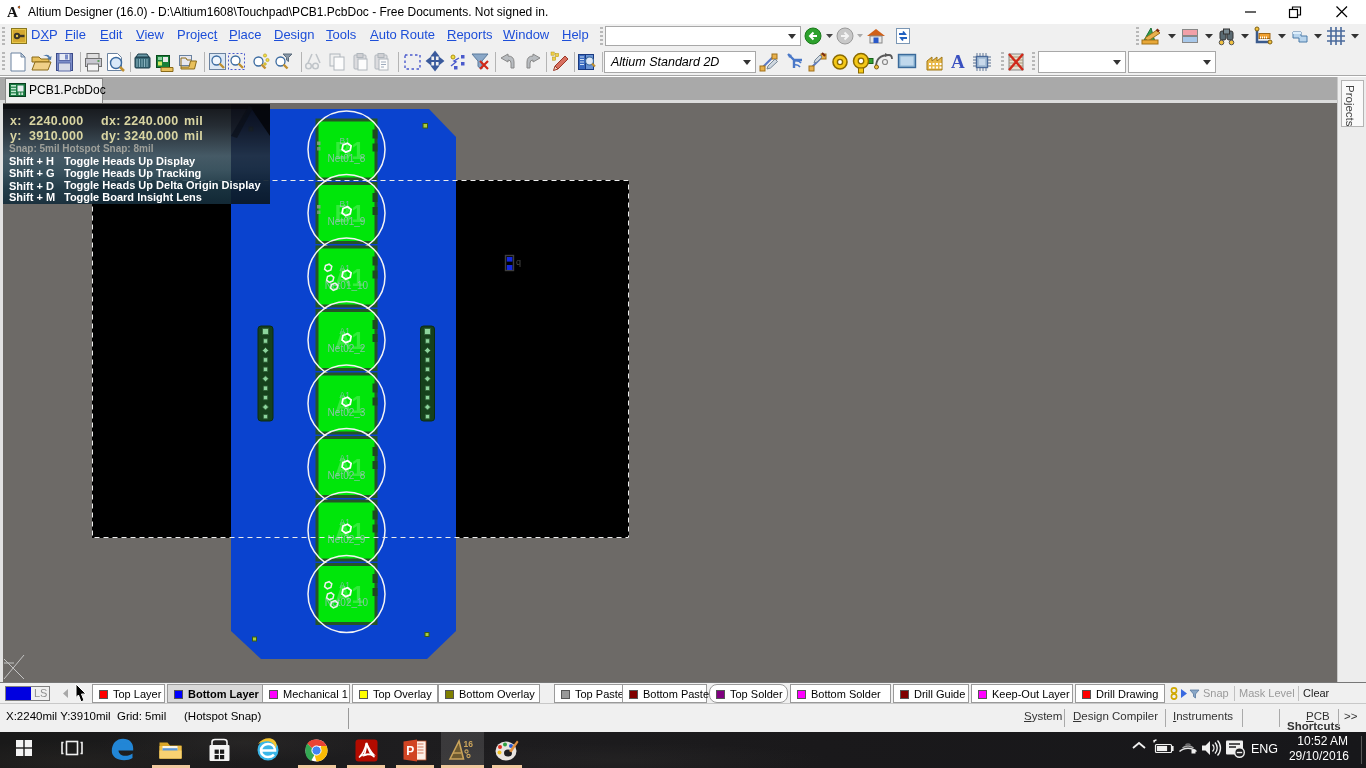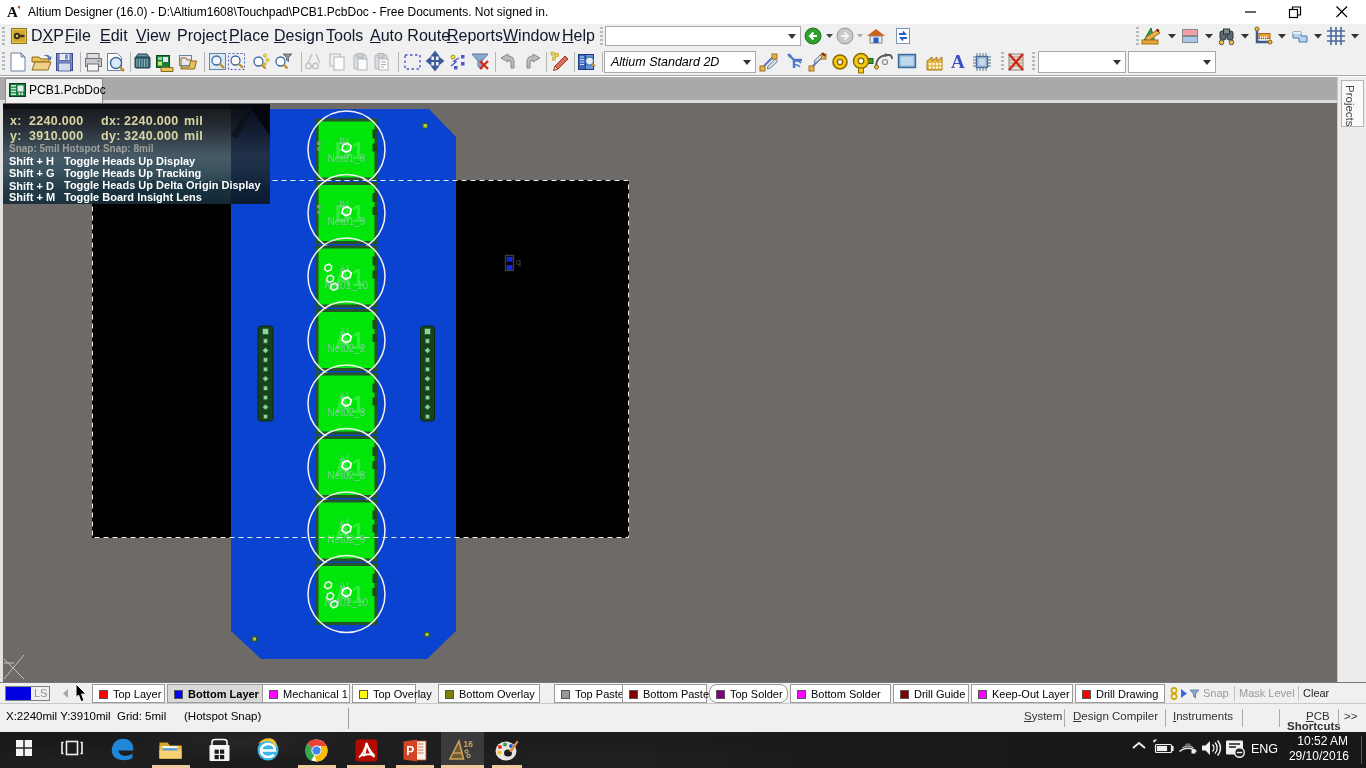--- a/index.html
+++ b/index.html
@@ -5,21 +5,21 @@
   * { margin:0; padding:0; box-sizing:border-box; }
   html,body { width:1366px; height:768px; overflow:hidden; background:#fff;
     font-family:"Liberation Sans", sans-serif; }
   .abs { position:absolute; }
   #stage { position:relative; width:1366px; height:768px; }
   
   #titlebar { left:0; top:0; width:1366px; height:24px; background:#ffffff; }
   #titletext { left:28px; top:5px; font-size:12px; color:#000; }
   
   #menubar { left:0; top:24px; width:1366px; height:24px; background:#f0f0f0; }
-  .mi { position:absolute; top:3px; font-size:16px; color:#0f172a; }
+  .mi { position:absolute; top:3px; font-size:13px; color:#1d4ed8; }
   .grip { position:absolute; width:3px; background:repeating-linear-gradient(180deg,#b8b8b8 0 2px,#f0f0f0 2px 4px); }
   
   #toolbar { left:0; top:48px; width:1366px; height:28px; background:#f0f0f0; border-bottom:1px solid #a8a8a8; }
   .combo { position:absolute; background:#fff; border:1px solid #a8a8a8; font-size:12.5px; color:#000; }
   .combo .arr { position:absolute; right:4px; top:50%; margin-top:-2px; width:0; height:0;
      border-left:4px solid transparent; border-right:4px solid transparent; border-top:5px solid #333; }
   
   #tabbar { left:0; top:77px; width:1366px; height:26px; background:#a9a9a9; }
   #doctab { position:absolute; left:5px; top:1px; width:98px; height:25px; background:#f0f0f0;
      border:1px solid #8a8a8a; border-bottom:none; font-size:12px; color:#000; }
@@ -579,21 +579,21 @@
         <span class="tx">Top Layer</span>
       </div>
     <div class="ltab" style="left:167px;width:116px;background:#d9d9d9;font-weight:bold;">
         <span class="sq" style="background:#0000ff;"></span>
         <span class="tx">Bottom Layer</span>
       </div>
     <div class="ltab" style="left:262px;width:88px;">
         <span class="sq" style="background:#ff00ff;"></span>
         <span class="tx">Mechanical 1</span>
       </div>
-    <div class="ltab" style="left:352px;width:64px;">
+    <div class="ltab" style="left:352px;width:86px;">
         <span class="sq" style="background:#ffff00;"></span>
         <span class="tx">Top Overlay</span>
       </div>
     <div class="ltab" style="left:438px;width:102px;">
         <span class="sq" style="background:#808000;"></span>
         <span class="tx">Bottom Overlay</span>
       </div>
     <div class="ltab" style="left:554px;width:78px;text-align:right;">
         <span class="sq" style="background:#989898;"></span>
         <span class="tx">Top Paste</span>

